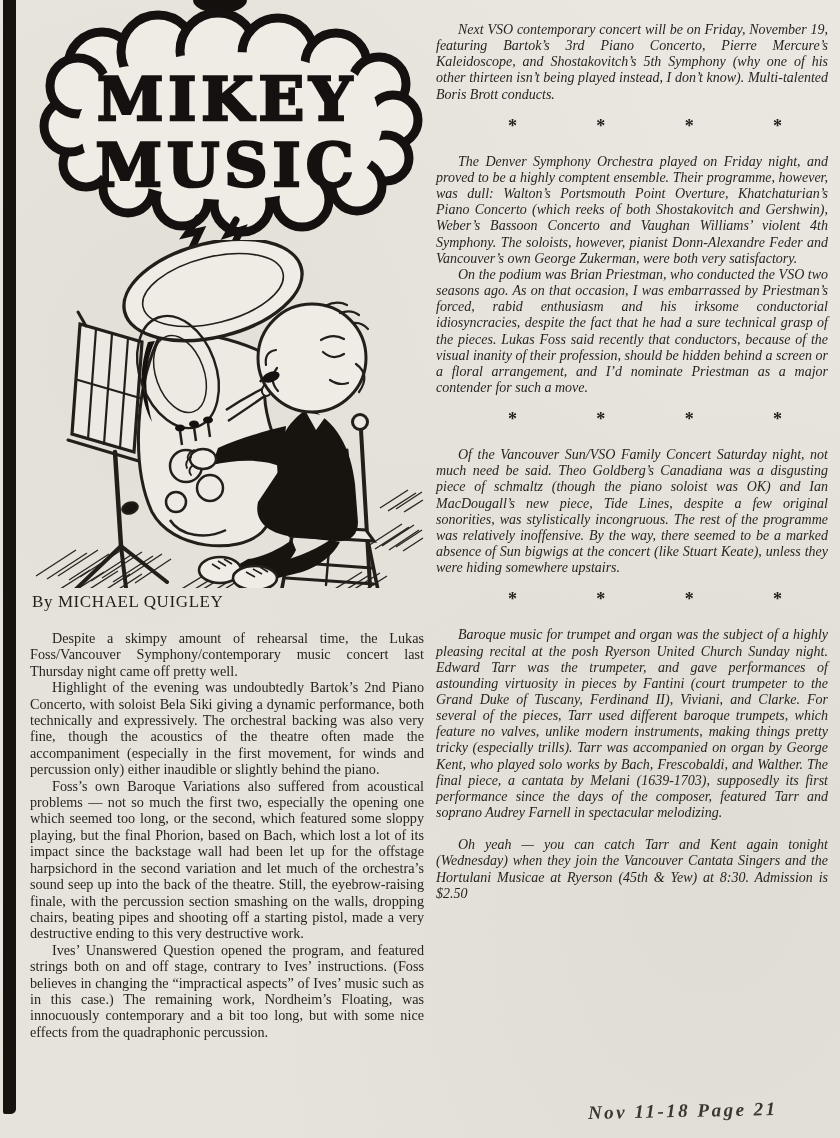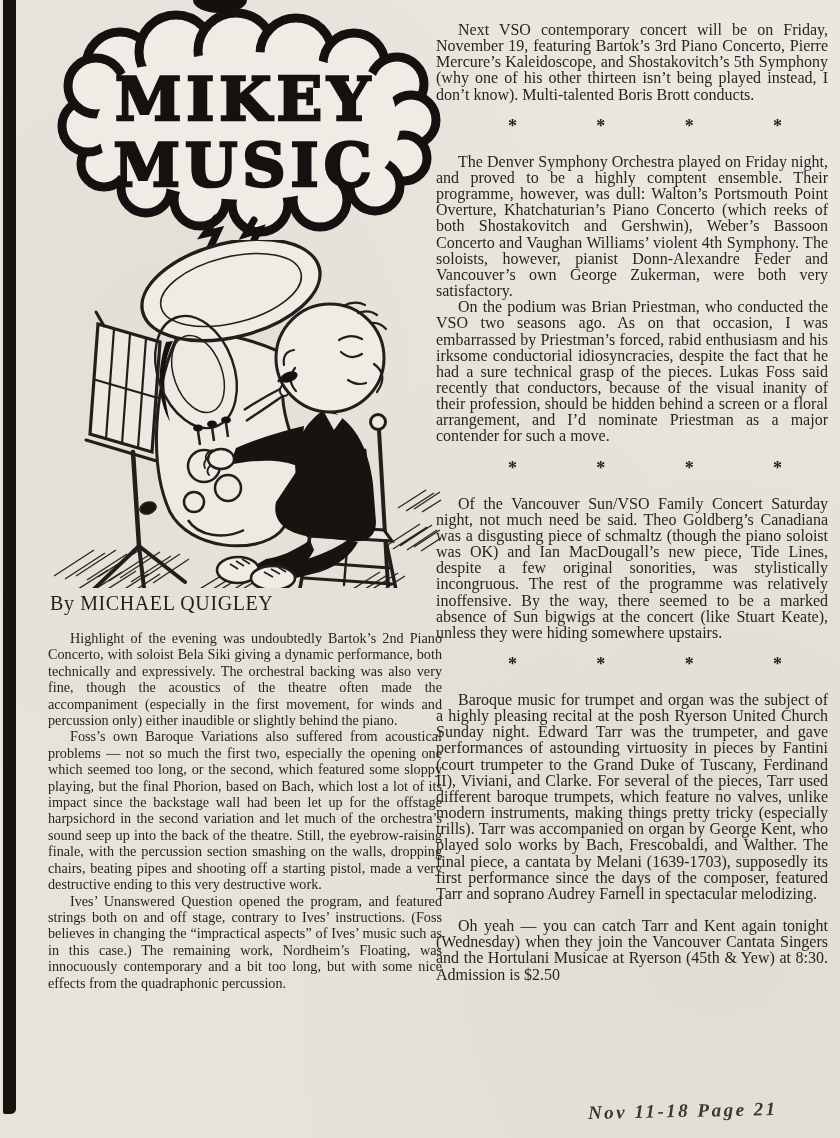--- a/index.html
+++ b/index.html
@@ -10,30 +10,30 @@
       radial-gradient(ellipse at 18% 28%, rgba(125,115,95,0.06), transparent 55%),
       radial-gradient(ellipse at 85% 75%, rgba(125,115,95,0.07), transparent 50%),
       linear-gradient(180deg, #eae7e0 0%, #e8e5de 55%, #e6e3db 100%);
     font-family:"Liberation Serif", serif;
     color:#26221e; overflow:hidden;
   }
   .left-rule { position:absolute; left:3px; top:0; width:13px; height:1114px;
     background:#16120e; border-radius:0 0 5px 2px; }
   .top-blob { position:absolute; left:193px; top:0; width:54px; height:13px;
     background:#14100d; border-radius:0 0 26px 26px / 0 0 13px 13px; }
-  .col-left { position:absolute; left:48px; top:8px; width:394px; height:1110px; }
+  .col-left { position:absolute; left:30px; top:8px; width:394px; height:1110px; }
   .col-right { position:absolute; left:436px; top:22px; width:392px; }
   .bubble { position:absolute; top:0; left:0; }
   .cartoon { position:absolute; top:232px; left:0; }
-  .byline { position:absolute; top:584px; left:2px; font-size:20px;
+  .byline { position:absolute; top:584px; left:2px; font-size:17px;
     letter-spacing:0.6px; color:#221e1a; }
   .left-paras { position:absolute; top:622px; left:0; width:394px; }
   p.body-text { margin:0; text-align:justify; text-indent:22px; color:#282420; }
   .left-paras p.body-text { font-size:14.2px; line-height:16.4px; }
-  .col-right p.body-text { font-size:16px; line-height:16.15px; }
+  .col-right p.body-text { font-size:14px; line-height:16.15px;font-style:italic; }
   p.gap-top { margin-top:16px; }
   .sep-row { display:flex; justify-content:space-between;
     padding:13px 46px 17px 72px; font-size:18px; font-weight:bold; color:#221e1a; }
   .stamp { position:absolute; top:1100px; left:588px; font-size:19px;
     font-style:italic; font-weight:bold; letter-spacing:2.5px; color:#3b372f;
     transform:rotate(-1.2deg); white-space:nowrap; }
   svg text.masthead { font-family:"DejaVu Serif", serif; font-weight:bold;
     letter-spacing:5px; }
 </style>
 </head>
@@ -157,20 +157,21 @@
           <ellipse cx="190" cy="330" rx="21" ry="13" fill="#efece5" stroke="#221e19" stroke-width="2.6"></ellipse>
           <ellipse cx="225" cy="338" rx="22" ry="12" fill="#efece5" stroke="#221e19" stroke-width="2.6"></ellipse>
           <path d="M 182,324 l 8,5 M 188,321 l 8,5 M 194,319 l 8,5 M 216,332 l 9,5 M 223,329 l 9,5 M 230,327 l 8,5" stroke="#221e19" stroke-width="1.6" fill="none"></path>
         </g>
       </g>
     </svg>
 
     <div class="byline">By MICHAEL QUIGLEY</div>
 
     <div class="left-paras">
+      <p class="body-text">Despite a skimpy amount of rehearsal time, the Lukas Foss/Vancouver Symphony/contemporary music concert last Thursday night came off pretty well.</p>
       <p class="body-text">Highlight of the evening was undoubtedly Bartok’s 2nd Piano Concerto, with soloist Bela Siki giving a dynamic performance, both technically and expressively. The orchestral backing was also very fine, though the acoustics of the theatre often made the accompaniment (especially in the first movement, for winds and percussion only) either inaudible or slightly behind the piano.</p>
       <p class="body-text">Foss’s own Baroque Variations also suffered from acoustical problems — not so much the first two, especially the opening one which seemed too long, or the second, which featured some sloppy playing, but the final Phorion, based on Bach, which lost a lot of its impact since the backstage wall had been let up for the offstage harpsichord in the second variation and let much of the orchestra’s sound seep up into the back of the theatre. Still, the eyebrow-raising finale, with the percussion section smashing on the walls, dropping chairs, beating pipes and shooting off a starting pistol, made a very destructive ending to this very destructive work.</p>
       <p class="body-text">Ives’ Unanswered Question opened the program, and featured strings both on and off stage, contrary to Ives’ instructions. (Foss believes in changing the “impractical aspects” of Ives’ music such as in this case.) The remaining work, Nordheim’s Floating, was innocuously contemporary and a bit too long, but with some nice effects from the quadraphonic percussion.</p>
     </div>
   </div>
 
   <div class="col-right">
     <p class="body-text">Next VSO contemporary concert will be on Friday, November 19, featuring Bartok’s 3rd Piano Concerto, Pierre Mercure’s Kaleidoscope, and Shostakovitch’s 5th Symphony (why one of his other thirteen isn’t being played instead, I don’t know). Multi-talented Boris Brott conducts.</p>
 
     <div class="sep-row">

